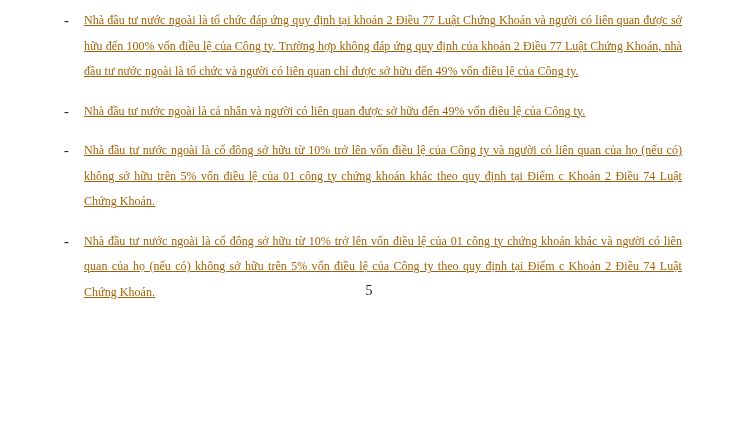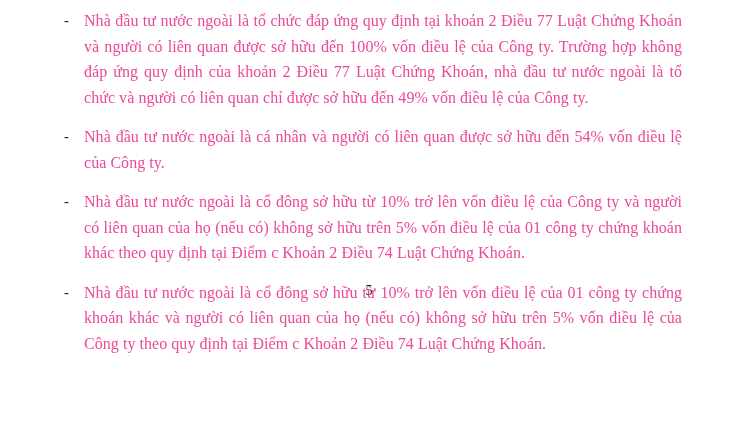--- a/index.html
+++ b/index.html
@@ -36,26 +36,27 @@
     flex: 0 0 22px;
     font-size: 14.5px;
     line-height: 25.5px;
     color: #1a1a1a;
     text-align: left;
     padding-left: 2px;
     box-sizing: border-box;
   }
   .bullet-text {
     flex: 1;
-    font-size: 16px;
+    font-size: 12px;
     line-height: 25.5px;
     text-align: justify;
     text-justify: inter-word;
-    color: #ec4899;
+    color: #a16207;
     letter-spacing: 0.05px;
+    text-decoration: underline;
   }
   .page-number {
     position: absolute;
     top: 283px;
     left: 0;
     width: 738px;
     text-align: center;
     font-size: 14px;
     color: #1a1a1a;
   }
@@ -66,21 +67,21 @@
 <div class="page">
   <div class="content">
 
     <div class="bullet-item">
       <span class="bullet-marker">-</span>
       <span class="bullet-text">Nhà đầu tư nước ngoài là tổ chức đáp ứng quy định tại khoản 2 Điều 77 Luật Chứng Khoán và người có liên quan được sở hữu đến 100% vốn điều lệ của Công ty. Trường hợp không đáp ứng quy định của khoản 2 Điều 77 Luật Chứng Khoán, nhà đầu tư nước ngoài là tổ chức và người có liên quan chỉ được sở hữu đến 49% vốn điều lệ của Công ty.</span>
     </div>
 
     <div class="bullet-item">
       <span class="bullet-marker">-</span>
-      <span class="bullet-text">Nhà đầu tư nước ngoài là cá nhân và người có liên quan được sở hữu đến 54% vốn điều lệ của Công ty.</span>
+      <span class="bullet-text">Nhà đầu tư nước ngoài là cá nhân và người có liên quan được sở hữu đến 49% vốn điều lệ của Công ty.</span>
     </div>
 
     <div class="bullet-item">
       <span class="bullet-marker">-</span>
       <span class="bullet-text">Nhà đầu tư nước ngoài là cổ đông sở hữu từ 10% trở lên vốn điều lệ của Công ty và người có liên quan của họ (nếu có) không sở hữu trên 5% vốn điều lệ của 01 công ty chứng khoán khác theo quy định tại Điểm c Khoản 2 Điều 74 Luật Chứng Khoán.</span>
     </div>
 
     <div class="bullet-item">
       <span class="bullet-marker">-</span>
       <span class="bullet-text">Nhà đầu tư nước ngoài là cổ đông sở hữu từ 10% trở lên vốn điều lệ của 01 công ty chứng khoán khác và người có liên quan của họ (nếu có) không sở hữu trên 5% vốn điều lệ của Công ty theo quy định tại Điểm c Khoản 2 Điều 74 Luật Chứng Khoán.</span>

